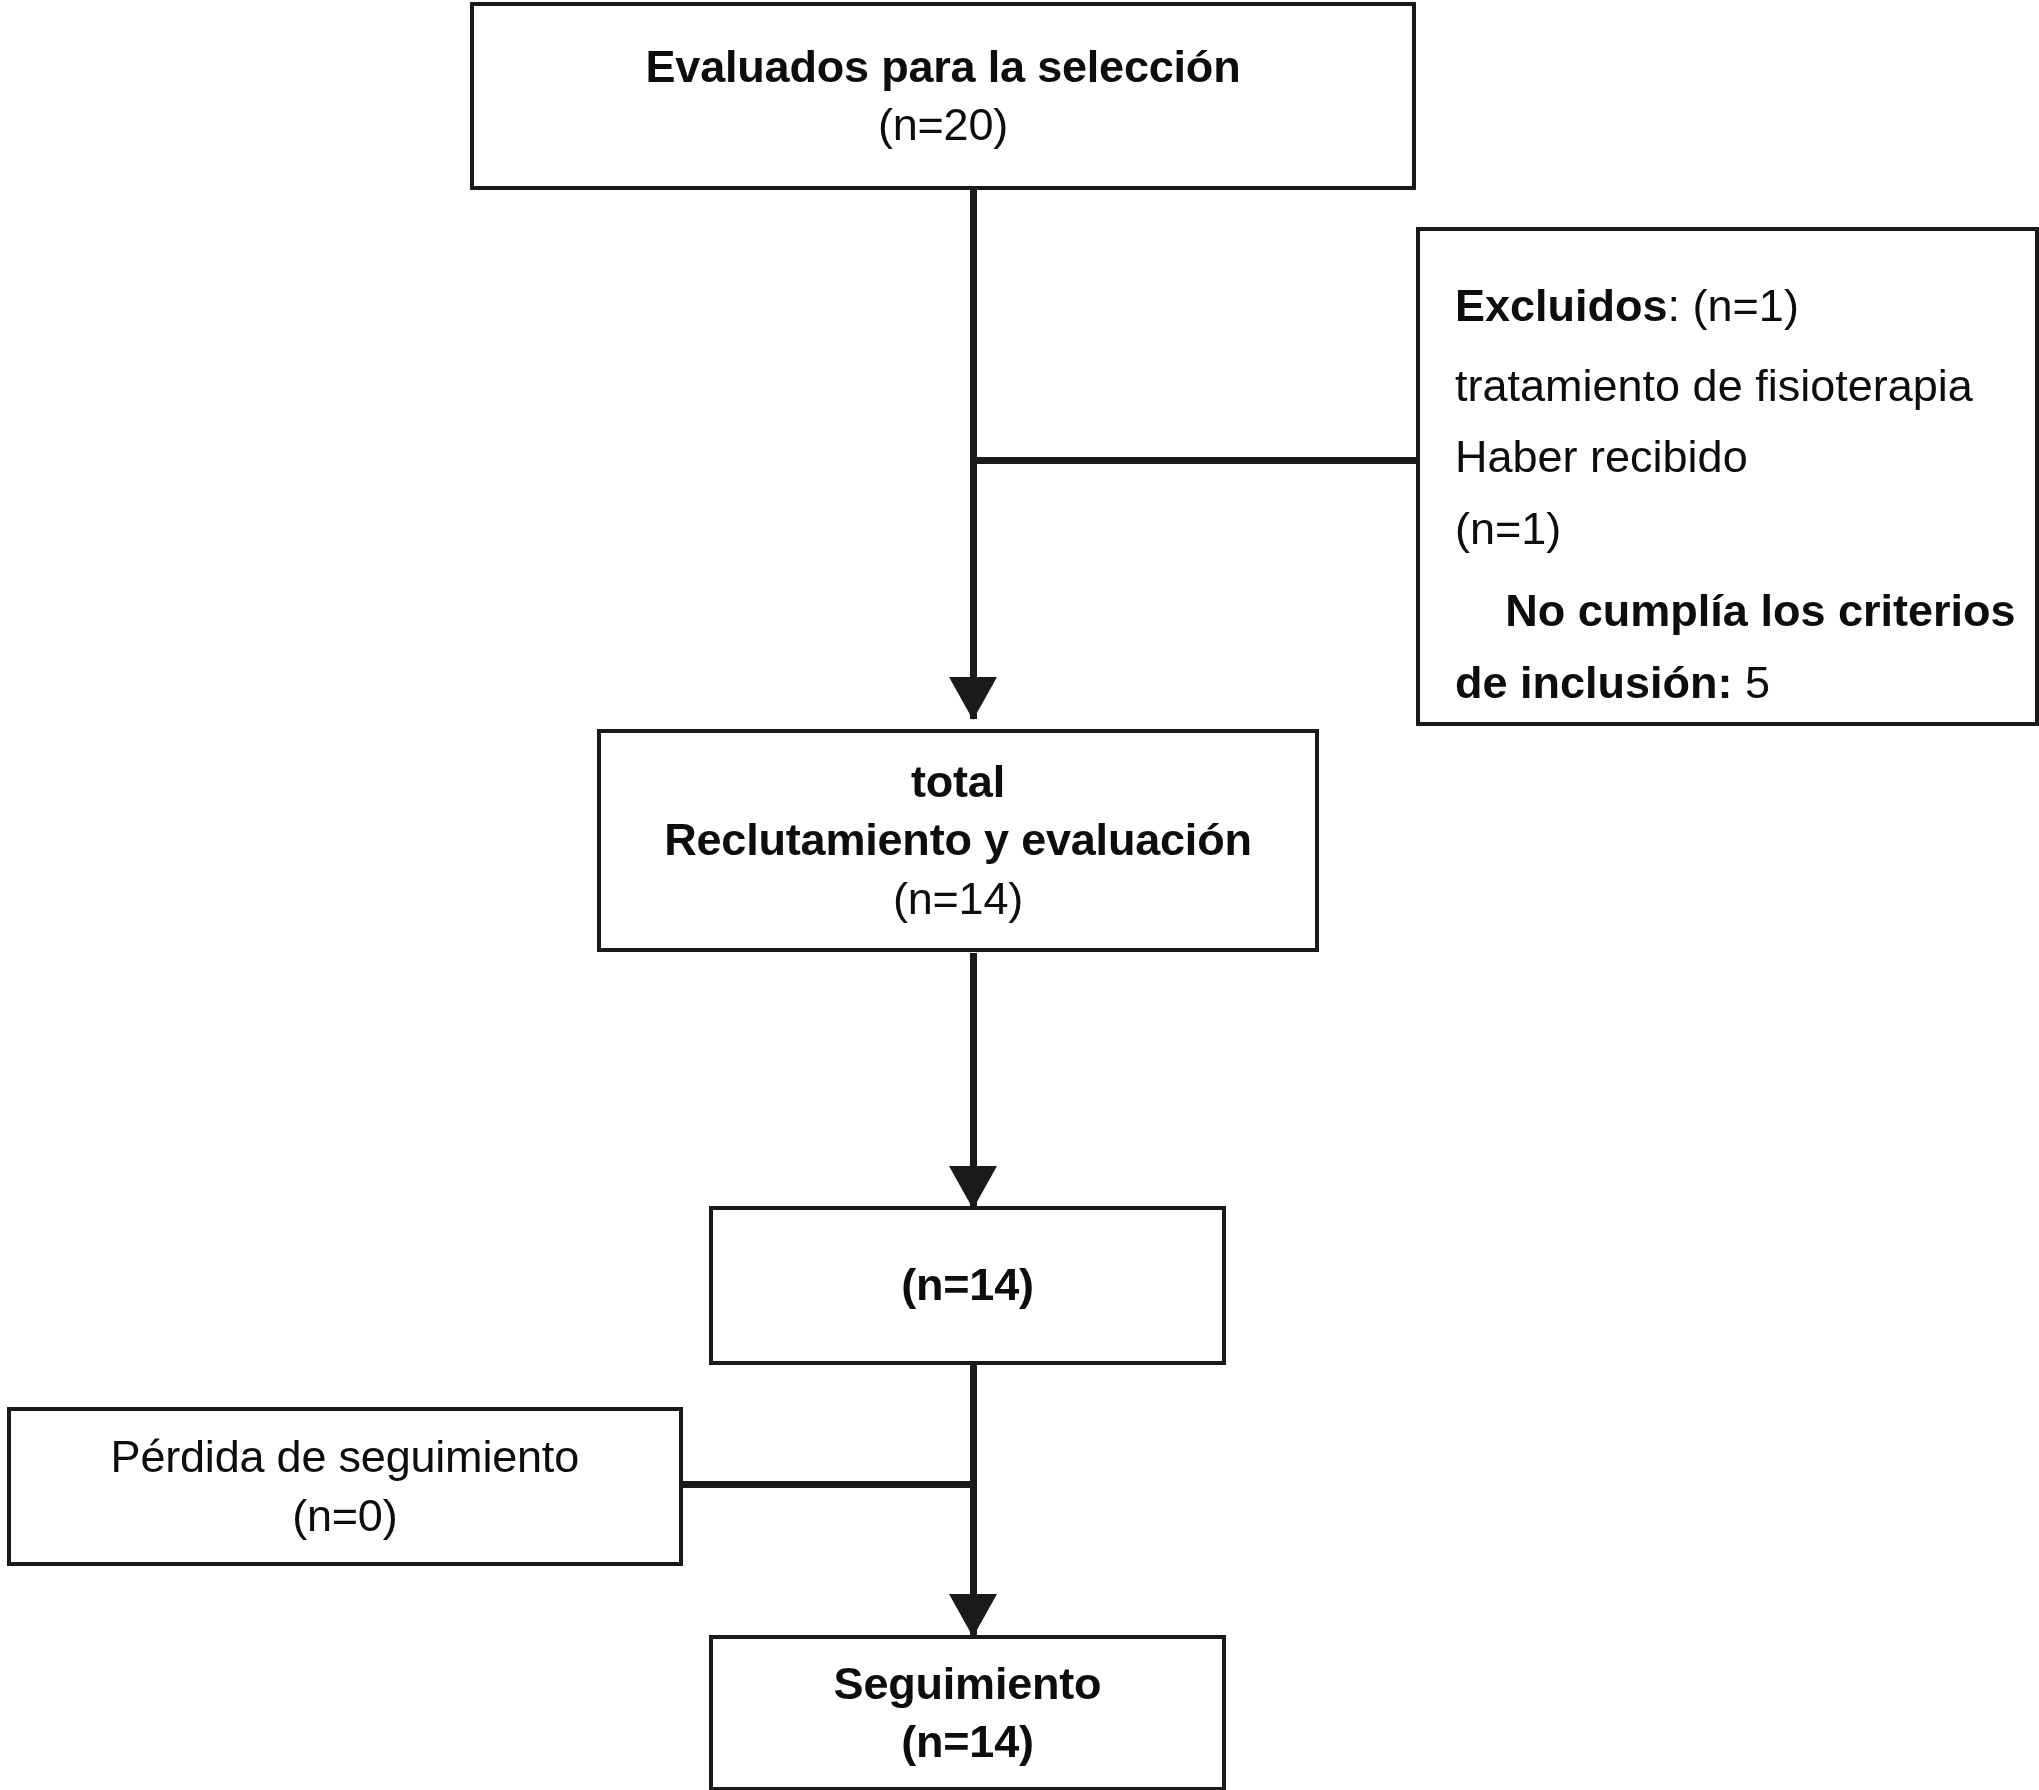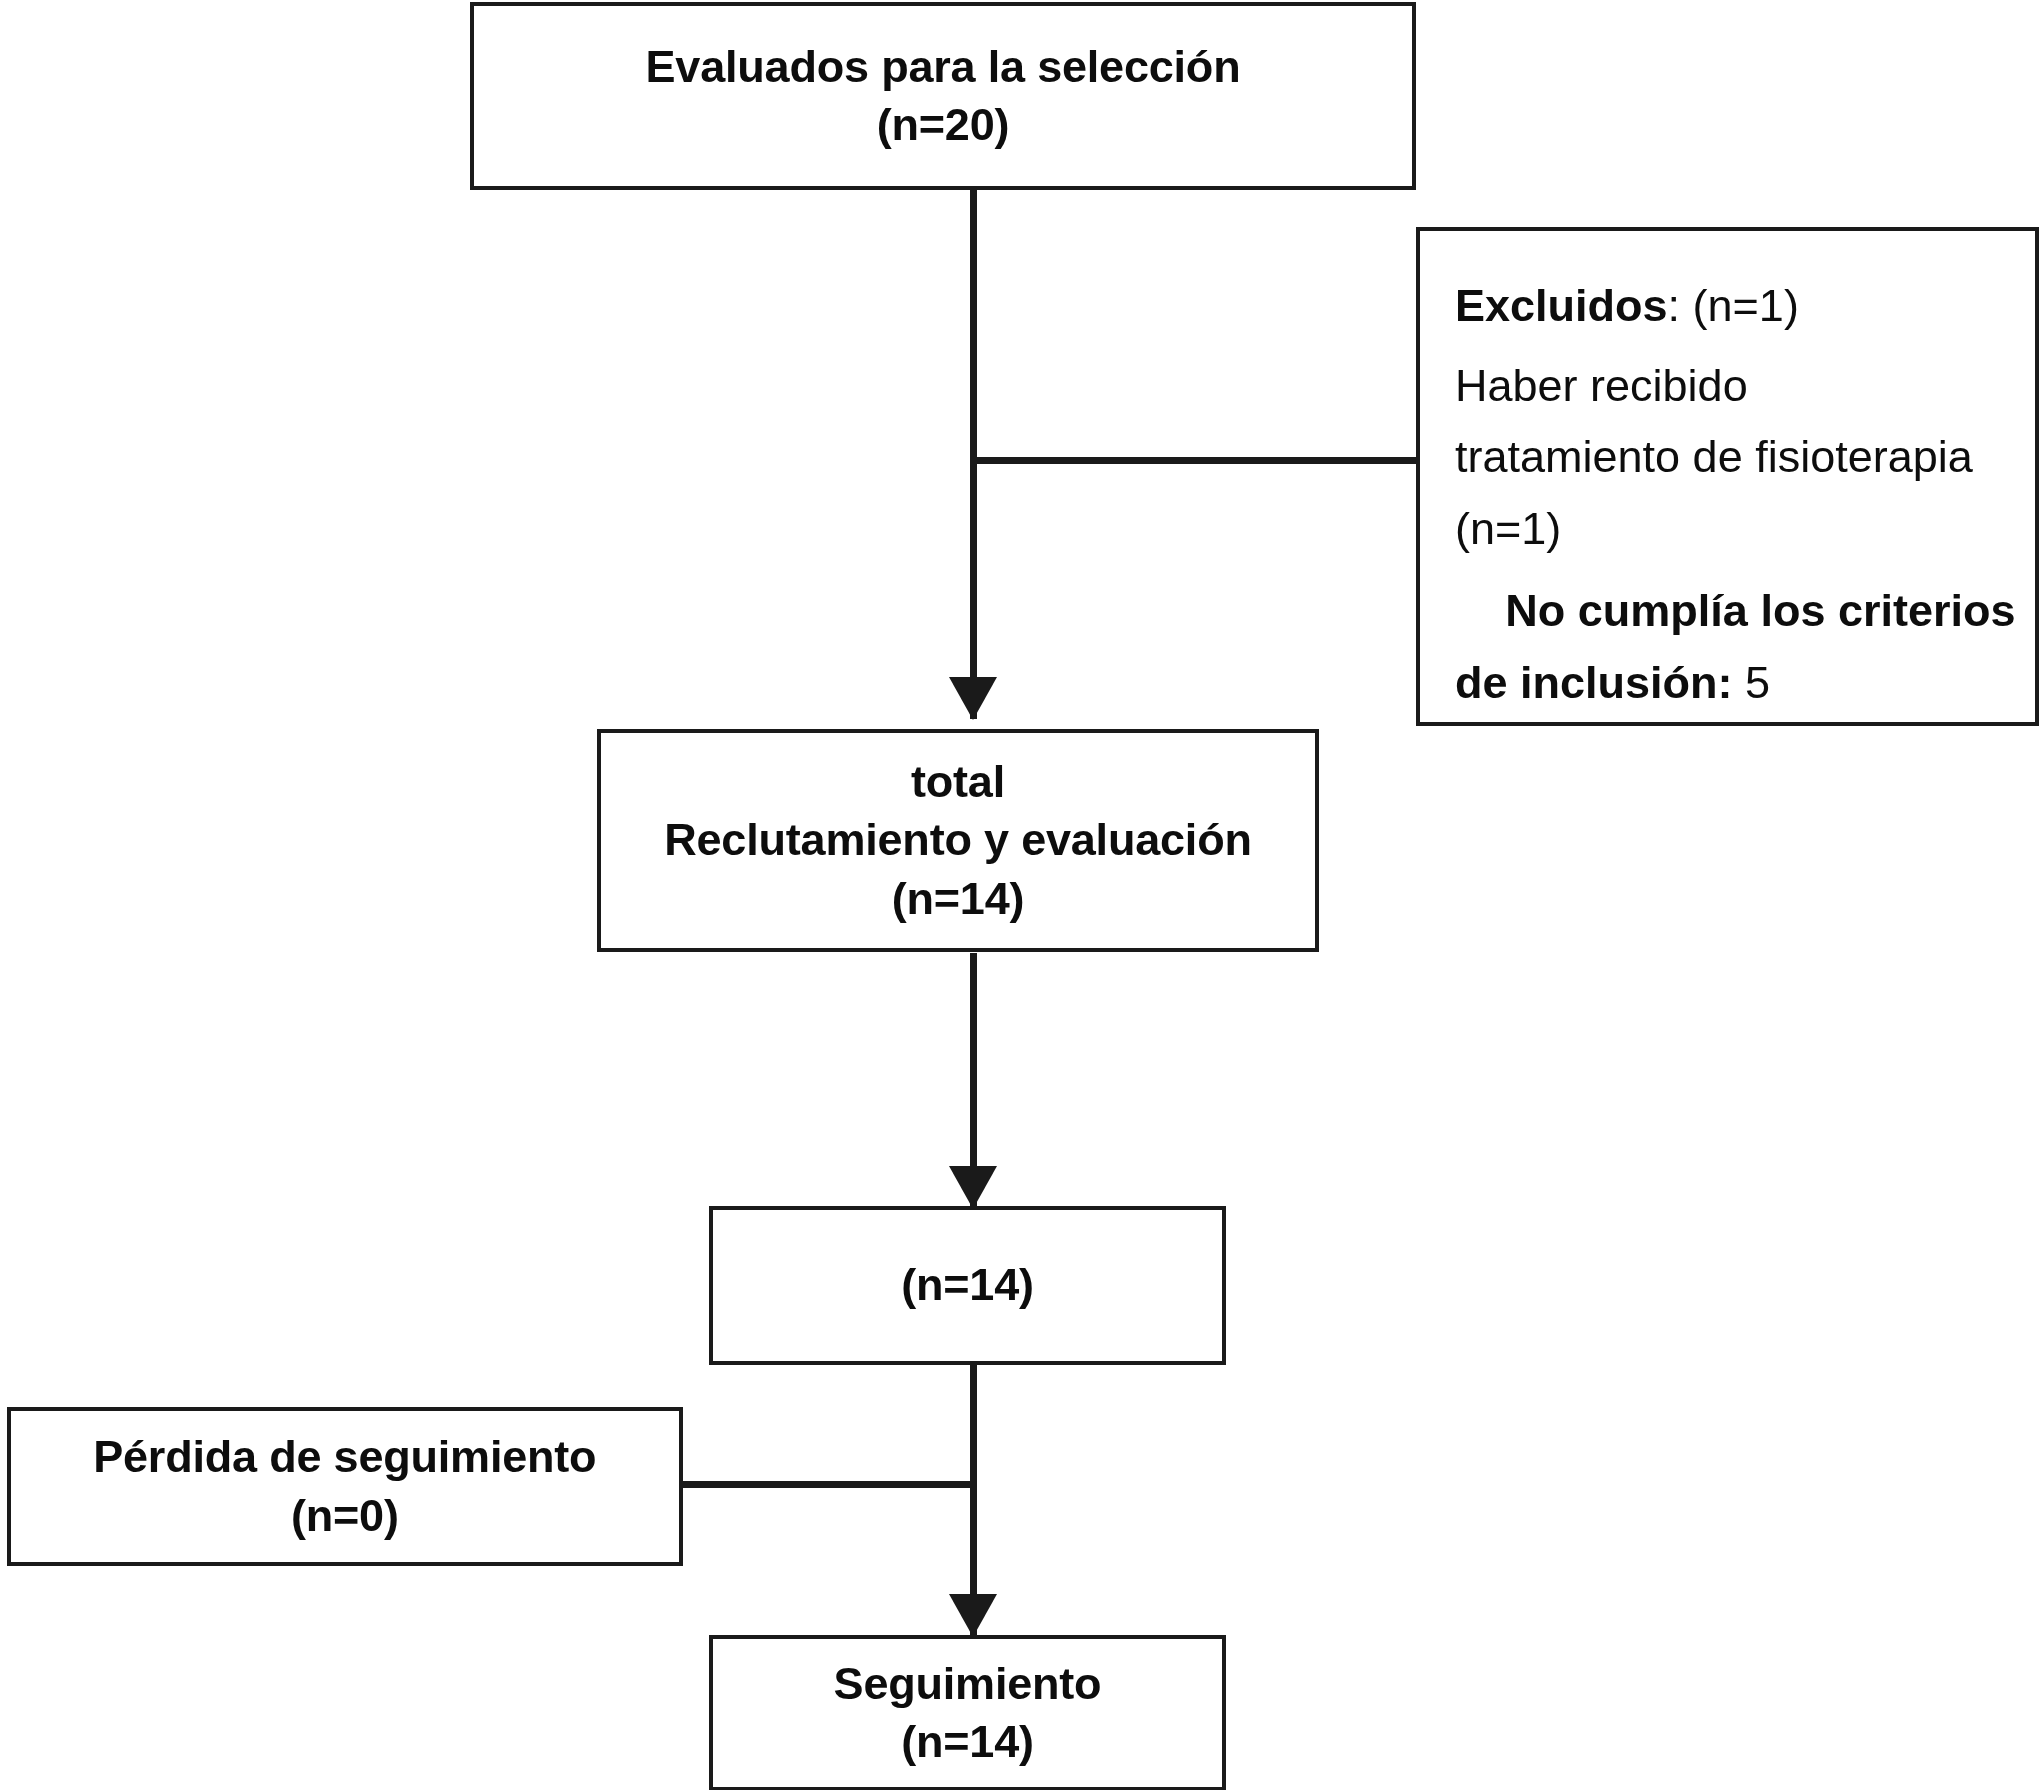--- a/index.html
+++ b/index.html
@@ -39,21 +39,21 @@
     background: #1a1a1a;
   }
   .txt {
     display: block;
     width: 100%;
     text-align: center;
     font-size: 45px;
     letter-spacing: -0.2px;
   }
   .txt.b { font-weight: bold; }
-  .txt.r { font-weight: bold; }
+  .txt.r { font-weight: normal; }
 
   
   #node-screened   { left: 470px;  top: 2px;    width: 946px; height: 188px; }
   #node-excluded   { left: 1416px; top: 227px;  width: 623px; height: 499px;
                      padding: 33px 19.5px 9.8px 35px; }
   #node-recruit    { left: 597px;  top: 729px;  width: 722px; height: 223px; }
   #node-analyzed   { left: 709px;  top: 1206px; width: 517px; height: 159px; }
   #node-lost       { left: 6.8px;    top: 1407px; width: 676px; height: 159px; }
   #node-followup   { left: 709px;  top: 1635px; width: 517px; height: 156px; }
 
@@ -104,22 +104,22 @@
 
   <div class="node left-align" id="node-excluded">
 
     <div class="excl-block">
       <span class="excl-line"><span class="inline-b">Excluidos</span><span class="inline-r">: (n=1)</span></span>
     </div>
 
     <div class="excl-gap-sm"></div>
 
     <div class="excl-block">
+      <span class="excl-line plain">tratamiento de fisioterapia</span>
       <span class="excl-line plain">Haber recibido</span>
-      <span class="excl-line plain">tratamiento de fisioterapia</span>
       <span class="excl-line plain">(n=1)</span>
     </div>
 
     <div class="excl-gap-lg"></div>
 
     <div class="excl-block">
       <span class="excl-line bold">No cumplía los criterios</span>
       <span class="excl-line"><span class="inline-b">de inclusión:</span><span class="inline-r"> 5</span></span>
     </div>
   </div>

